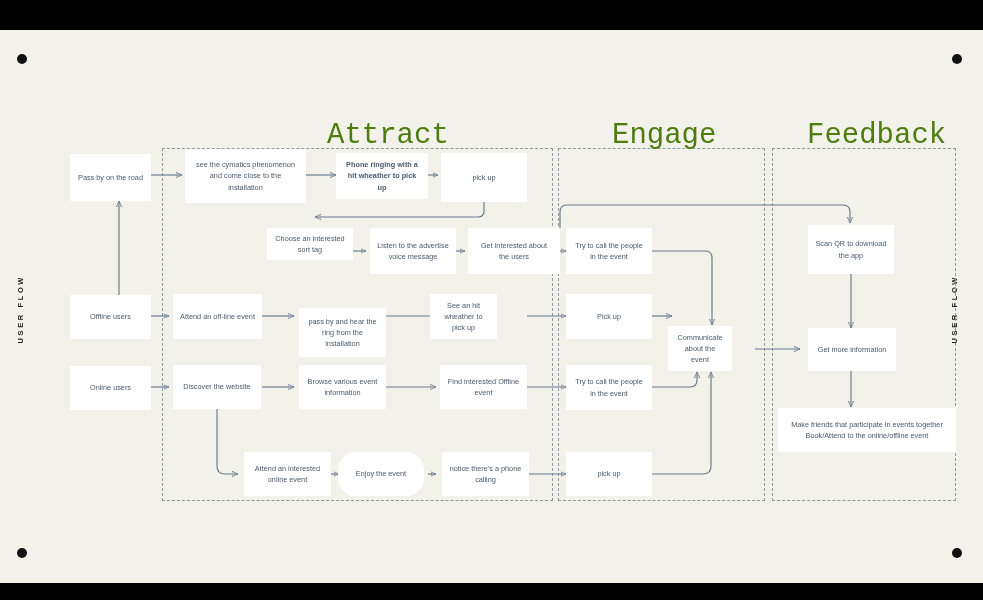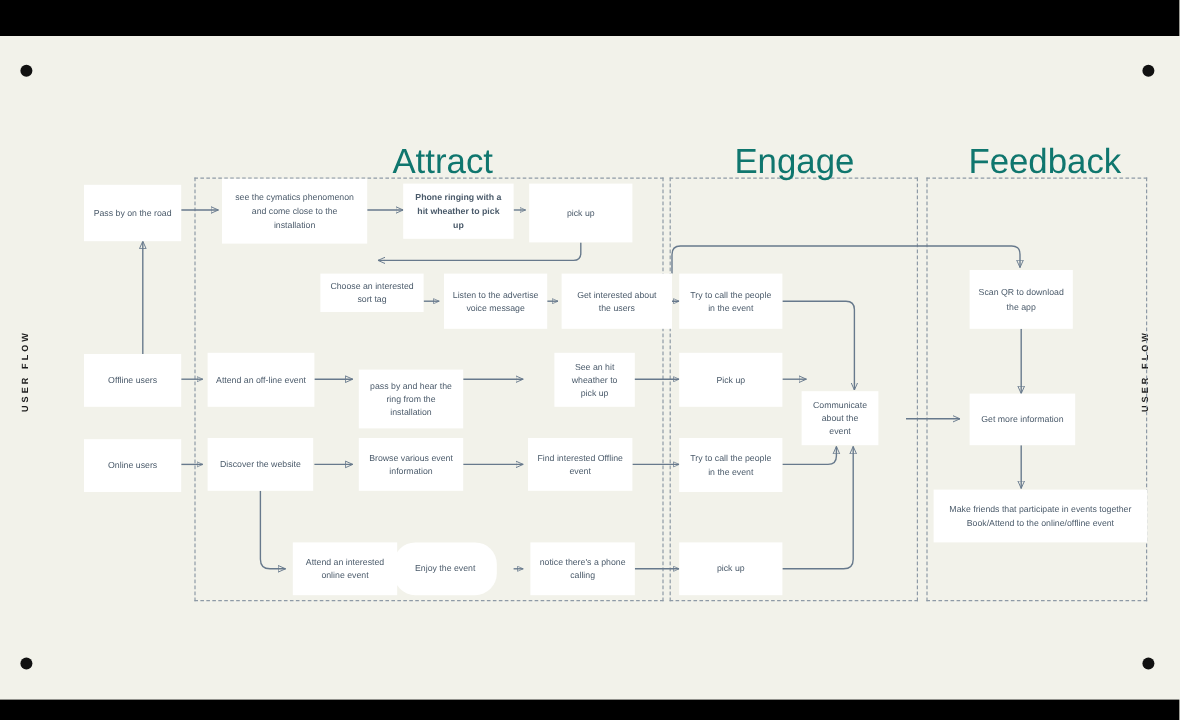--- a/index.html
+++ b/index.html
@@ -30,24 +30,24 @@
   .flowlabel-right{left:950px;top:275px;}
 
   .phase{
     position:absolute;
     border:1px dashed #8e9aa6;
     box-sizing:border-box;
   }
   .phase-title{
     position:absolute;
     font-size:29px;
-    color:#0f766e;
+    color:#4d7c0f;
     font-weight:400;
     white-space:nowrap;
-    font-family:Liberation Sans, sans-serif;
+    font-family:Liberation Mono, monospace;
   }
 
   .node{
     position:absolute;
     background:#ffffff;
     color:#4a5a6a;
     font-size:7.3px;
     line-height:1.55;
     display:flex;align-items:center;justify-content:center;
     text-align:center;
@@ -165,38 +165,38 @@
 <div class="node" style="left:468px;top:228px;width:92px;height:46px;">
     <span>Get interested about the users</span>
   </div>
 
 <div class="node" style="left:173px;top:294px;width:89px;height:45px;">
     <span>Attend an off-line event</span>
   </div>
 <div class="node" style="left:299px;top:308px;width:87px;height:49px;">
     <span>pass by and hear the ring from the installation</span>
   </div>
-<div class="node" style="left:462px;top:294px;width:67px;height:45px;justify-content:flex-end;">
+<div class="node" style="left:430px;top:294px;width:67px;height:45px;justify-content:flex-end;">
     <span>See an hit wheather to pick up</span>
   </div>
 
 <div class="node" style="left:173px;top:365px;width:88px;height:44px;">
     <span>Discover the website</span>
   </div>
 <div class="node" style="left:299px;top:365px;width:87px;height:44px;">
     <span>Browse various event information</span>
   </div>
 <div class="node" style="left:440px;top:365px;width:87px;height:44px;">
     <span>Find interested Offline event</span>
   </div>
 
 <div class="node" style="left:244px;top:452px;width:87px;height:44px;">
     <span>Attend an interested online event</span>
   </div>
-<div class="node" style="left:328px;top:452px;width:86px;height:44px;border-radius:18px;">
+<div class="node" style="left:338px;top:452px;width:86px;height:44px;border-radius:18px;">
     <span>Enjoy the event</span>
   </div>
 <div class="node" style="left:442px;top:452px;width:87px;height:44px;">
     <span>notice there's a phone calling</span>
   </div>
 
 <div class="node" style="left:566px;top:228px;width:86px;height:46px;">
     <span>Try to call the people in the event</span>
   </div>
 <div class="node" style="left:566px;top:294px;width:86px;height:45px;">

